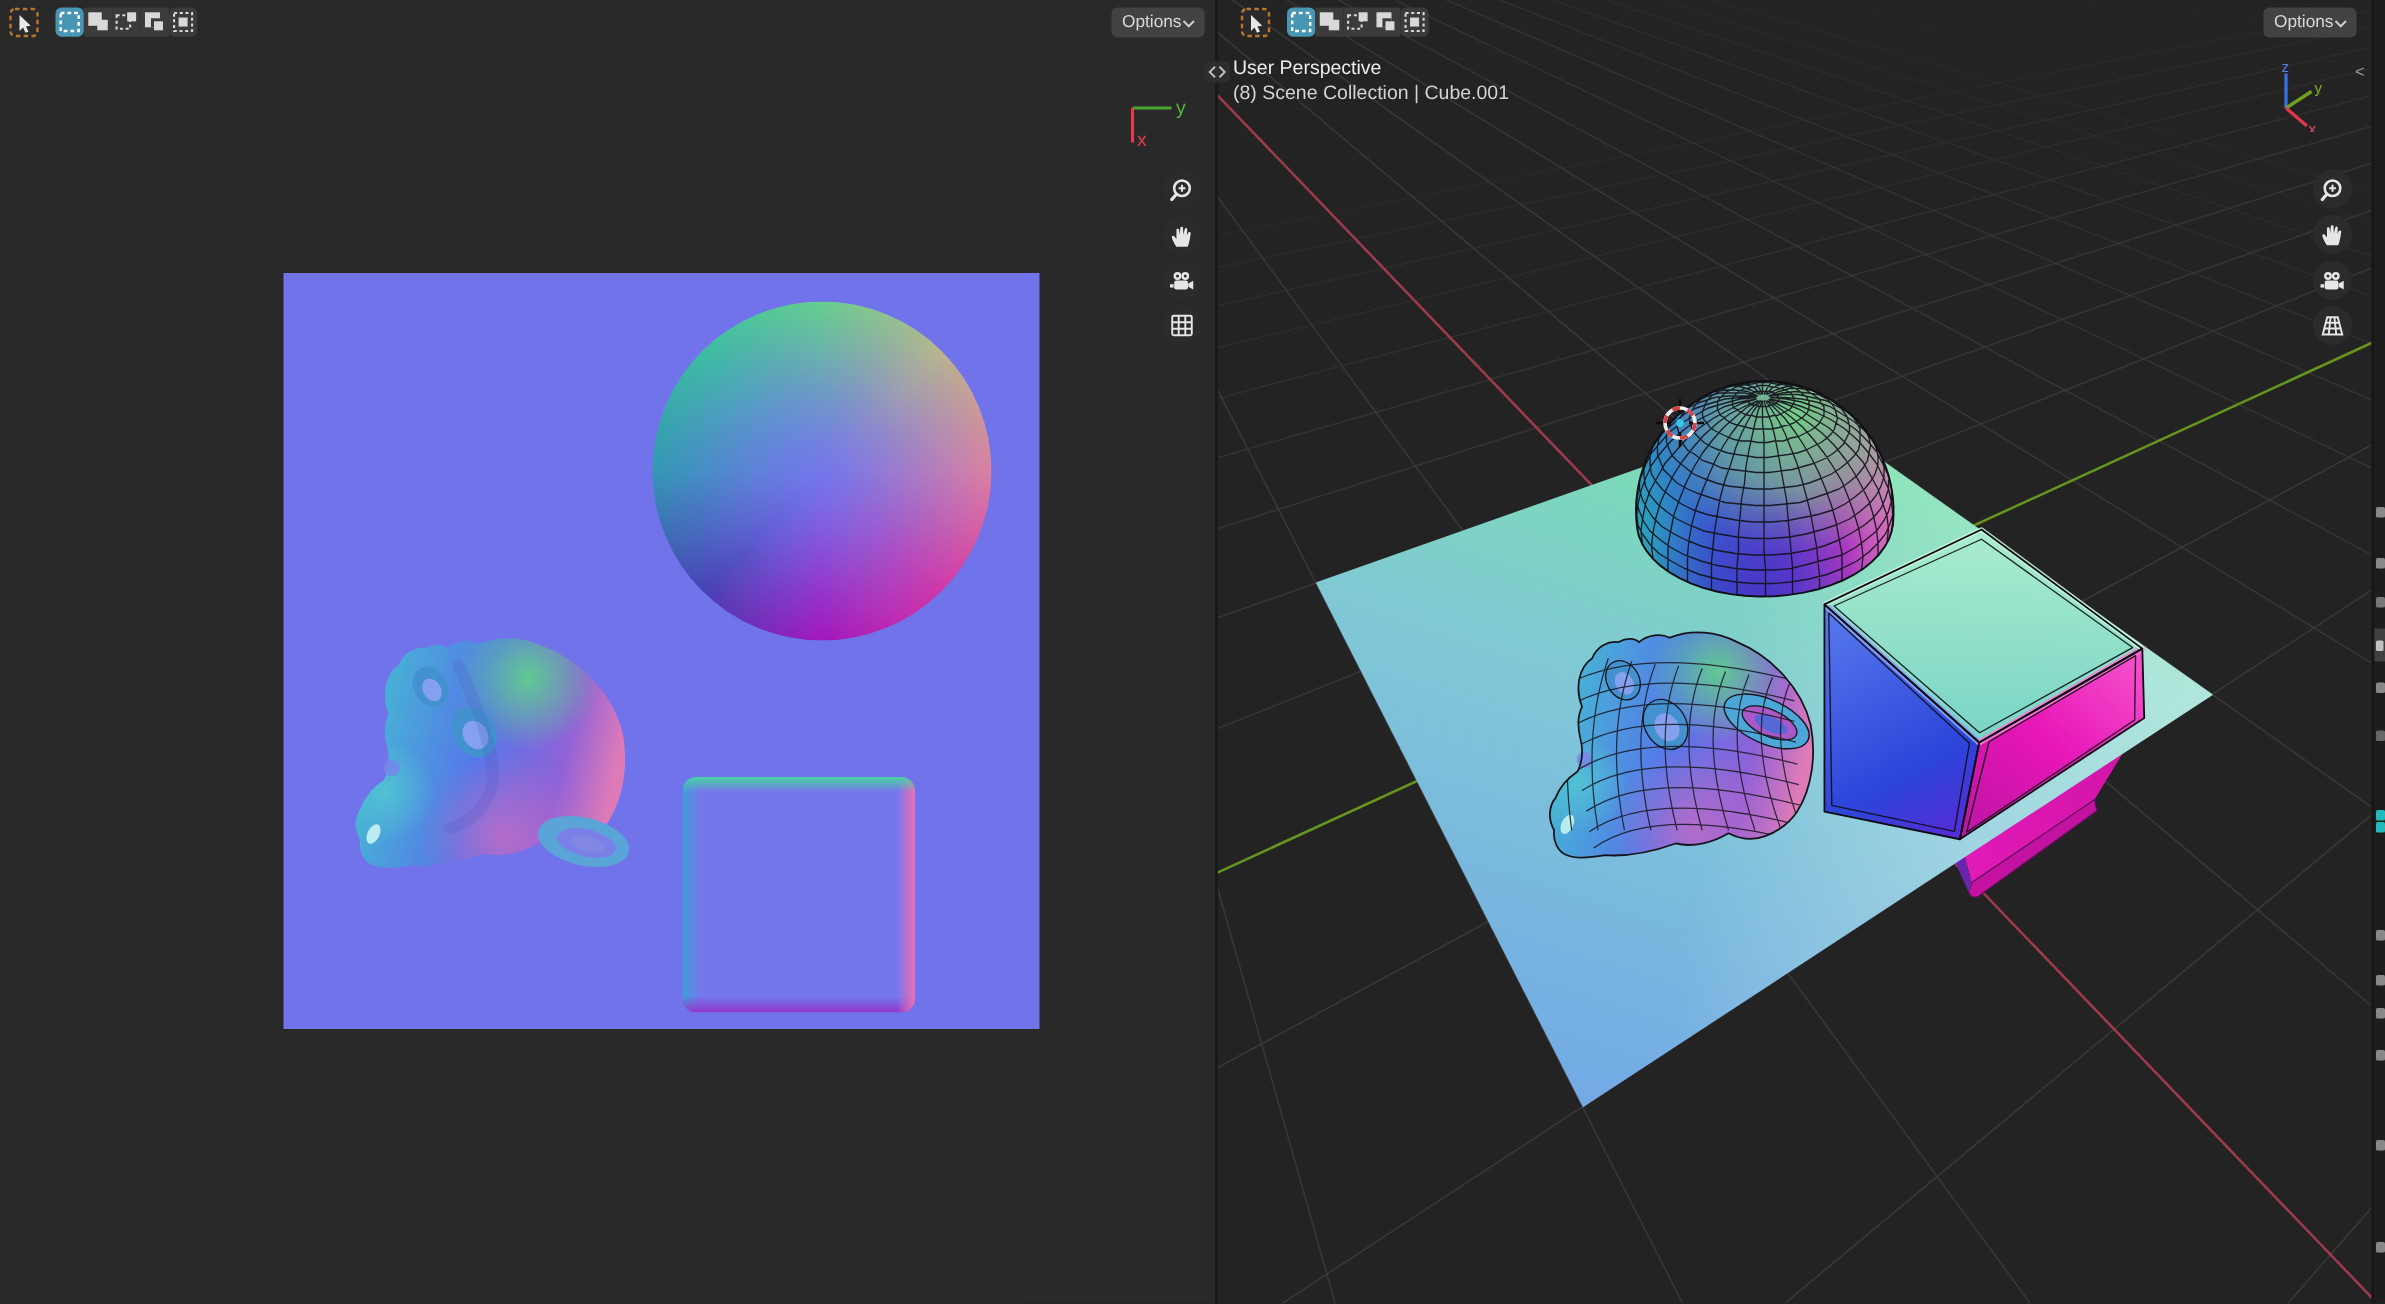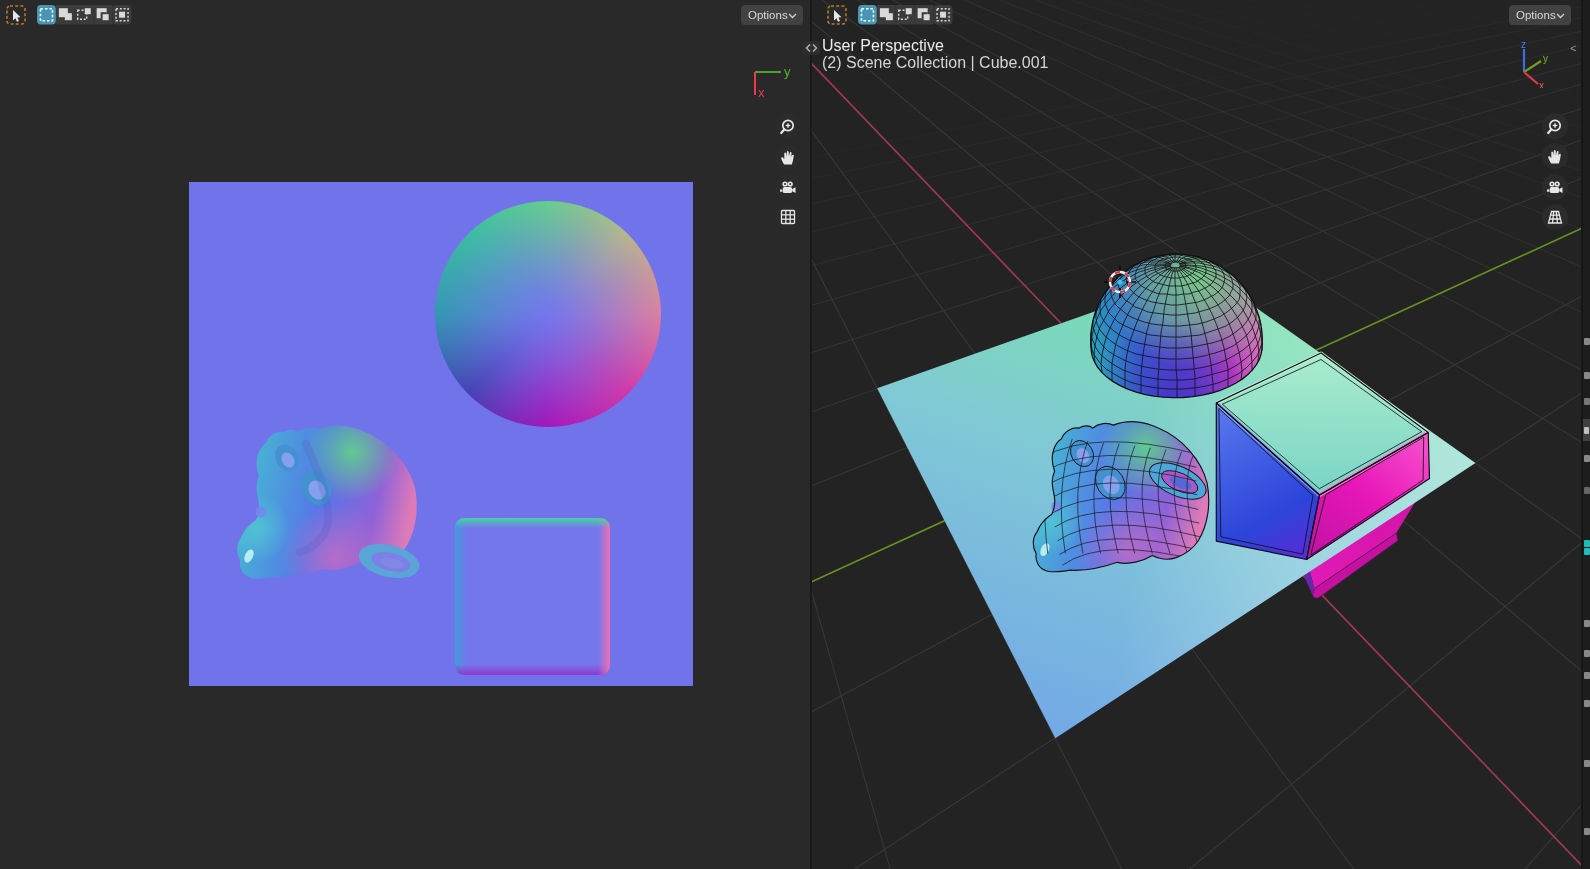--- a/index.html
+++ b/index.html
@@ -1,15 +1,15 @@
 <!DOCTYPE html>
 <html><head><meta charset="utf-8"><style>
 *{margin:0;padding:0}
 body{width:1590px;height:869px;overflow:hidden;background:#232323;font-family:"Liberation Sans",sans-serif;position:relative}
-.lbl{position:absolute;color:#e8e8e8;font-size:16px;white-space:nowrap}
+.lbl{position:absolute;color:#e8e8e8;font-size:13px;white-space:nowrap}
 </style></head><body>
 <div style="position:absolute;left:0;top:0;width:811px;height:869px;background:#292929"></div>
 <div style="position:absolute;left:189px;top:182px;width:504px;height:504px;background:#7173ea"></div>
 <div style="position:absolute;left:435px;top:201px;width:226px;height:226px;border-radius:50%;
 background:radial-gradient(circle at 50% 50%, rgba(116,119,235,1) 0%, rgba(116,119,235,0.9) 12%, rgba(116,119,235,0.68) 32%, rgba(116,119,235,0.42) 52%, rgba(116,119,235,0.2) 70%, rgba(116,119,235,0.07) 84%, rgba(116,119,235,0) 95%),
 conic-gradient(from 0deg,#63e378,#c8c478 45deg,#f4838f 90deg,#e82898 135deg,#af00af 180deg,#3c35a8 225deg,#23a0a6 270deg,#2ecf8f 315deg,#63e378 360deg);"></div>
 <div style="position:absolute;left:455px;top:518px;width:155px;height:157px;border-radius:9px;
 background:linear-gradient(180deg,#49d3a2 0px,rgba(113,115,234,0) 10px),
 linear-gradient(270deg,#ee6fb2 0px,rgba(113,115,234,0) 12px),
 linear-gradient(0deg,#9138cc 0px,rgba(113,115,234,0) 11px),
@@ -278,21 +278,21 @@
     <rect x="917.6500000000001" y="8.2" width="10" height="10" fill="#d9d9d9"></rect>
     <rect x="921.6500000000001" y="12.2" width="6" height="6" fill="#3b3b3b"></rect>
     <rect x="923.6500000000001" y="14.2" width="6" height="6" fill="#d9d9d9"></rect>
     <rect x="937.0500000000001" y="8.7" width="12" height="12" fill="none" stroke="#d9d9d9" stroke-width="1.4" stroke-dasharray="2 1.8"></rect>
     <rect x="940.0500000000001" y="11.7" width="6" height="6" fill="#d9d9d9"></rect>
   </svg>
 <div style="position:absolute;left:1509px;top:5px;width:62px;height:20px;background:#424242;border-radius:4px;color:#d9d9d9;font-size:11.5px;line-height:20px;text-align:left;padding-left:7px;box-sizing:border-box">Options<svg width="9" height="6" style="position:absolute;right:6px;top:8px">
       <path d="M1 1L4.5 4.5L8 1" stroke="#d0d0d0" stroke-width="1.3" fill="none"></path>
     </svg></div>
 <div class="lbl" style="left:822px;top:37px;color:#ececec">User Perspective</div>
-<div class="lbl" style="left:822px;top:54px;color:#d4d4d4">(2) Scene Collection | Cube.001</div>
+<div class="lbl" style="left:822px;top:54px;color:#d4d4d4">(8) Scene Collection | Cube.001</div>
 <div style="position:absolute;left:803px;top:41px;width:17px;height:14px;background:#2e2e2e;border-radius:3px"></div>
 <svg width="17" height="14" style="position:absolute;left:803px;top:41px">
     <path d="M7 3.5 L3.5 7 L7 10.5 M10 3.5 L13.5 7 L10 10.5" stroke="#bdbdbd" stroke-width="1.3" fill="none"></path>
   </svg>
 <svg width="46" height="50" style="position:absolute;left:1506px;top:38px">
 <line x1="18" y1="34" x2="18" y2="11" stroke="#3b6fe0" stroke-width="2.2"></line>
 <line x1="18" y1="34" x2="35" y2="23" stroke="#6fa21e" stroke-width="2.2"></line>
 <line x1="18" y1="34" x2="32" y2="46" stroke="#e0384a" stroke-width="2.2"></line>
 <text x="15" y="10" fill="#4f7fe8" font-size="10" font-family="Liberation Sans">z</text>
 <text x="37" y="24" fill="#7fb222" font-size="10" font-family="Liberation Sans">y</text>

